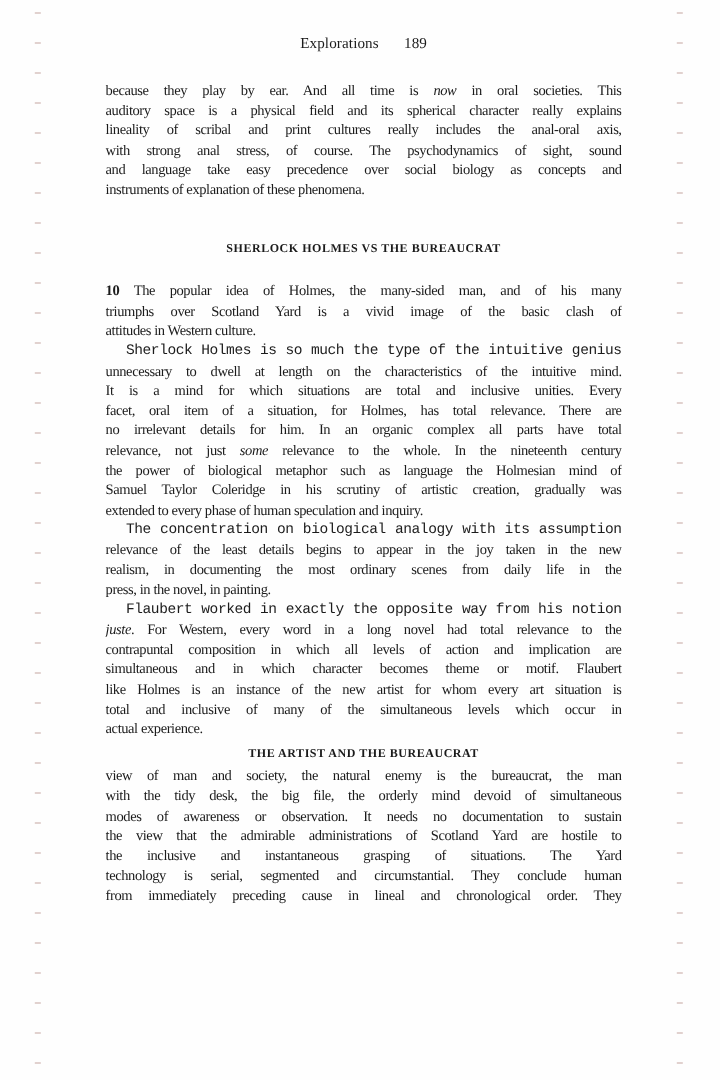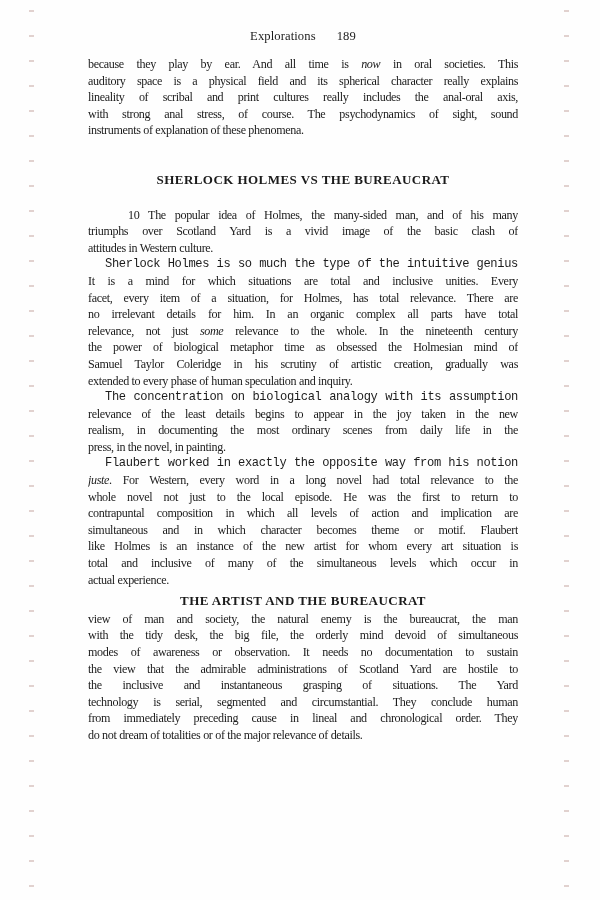--- a/index.html
+++ b/index.html
@@ -33,43 +33,43 @@
     top: 28px;
     width: 430px;
   }
   .header {
     display: flex;
     justify-content: center;
     align-items: center;
     gap: 21px;
     font-size: 12.6px;
     line-height: 16px;
-    margin-bottom: 12px;
+    margin-bottom: 23px;
     letter-spacing: 0.1px;
   }
   .body-block { width: 430px; }
   .line {
     font-size: 12.1px;
     line-height: 16.6px;
     height: 16.6px;
     letter-spacing: -0.35px;
     text-align: justify;
     text-align-last: justify;
     text-justify: inter-word;
     overflow: hidden;
     white-space: normal;
   }
   .line.last { text-align-last: left; }
   .line.indent { padding-left: 17px; font-family: Liberation Mono, monospace; }
   .line .it { font-style: italic; }
-  .line .bd { font-weight: normal; margin-left: 40px; }
+  .line .bd { font-weight: bold; }
   .heading {
     font-weight: bold;
     text-align: center;
-    font-size: 13px;
+    font-size: 10px;
     line-height: 16.6px;
     letter-spacing: 0.45px;
     margin-top: 33px;
     margin-bottom: 18px;
   }
   .heading.tight {
     margin-top: 5px;
     margin-bottom: 1px;
     text-align: center;
   }
@@ -83,49 +83,49 @@
   <div class="column">
     <div class="header">
       <span>Explorations</span>
       <span>189</span>
     </div>
     <div class="body-block">
         <div class="line"><span>because they play by ear. And all time is </span><span class="it">now</span><span> in oral societies. This</span></div>
         <div class="line"><span>auditory space is a physical field and its spherical character really explains</span></div>
         <div class="line"><span>lineality of scribal and print cultures really includes the anal-oral axis,</span></div>
         <div class="line"><span>with strong anal stress, of course. The psychodynamics of sight, sound</span></div>
+        <div class="line"><span>and language take easy precedence over social biology as concepts and</span></div>
         <div class="line last"><span>instruments of explanation of these phenomena.</span></div>
         <div class="heading">SHERLOCK HOLMES VS THE BUREAUCRAT</div>
         <div class="line"><span class="bd">10</span><span> The popular idea of Holmes, the many-sided man, and of his many</span></div>
         <div class="line"><span>triumphs over Scotland Yard is a vivid image of the basic clash of</span></div>
         <div class="line last"><span>attitudes in Western culture.</span></div>
         <div class="line indent"><span>Sherlock Holmes is so much the type of the intuitive genius that it is</span></div>
+        <div class="line"><span>unnecessary to dwell at length on the characteristics of the intuitive mind.</span></div>
         <div class="line"><span>It is a mind for which situations are total and inclusive unities. Every</span></div>
-        <div class="line"><span>facet, every item of a situation, for Holmes, has total relevance. There are</span></div>
+        <div class="line"><span>facet, oral item of a situation, for Holmes, has total relevance. There are</span></div>
         <div class="line"><span>no irrelevant details for him. In an organic complex all parts have total</span></div>
         <div class="line"><span>relevance, not just </span><span class="it">some</span><span> relevance to the whole. In the nineteenth century</span></div>
-        <div class="line"><span>the power of biological metaphor time as obsessed the Holmesian mind of</span></div>
+        <div class="line"><span>the power of biological metaphor such as language the Holmesian mind of</span></div>
         <div class="line"><span>Samuel Taylor Coleridge in his scrutiny of artistic creation, gradually was</span></div>
         <div class="line last"><span>extended to every phase of human speculation and inquiry.</span></div>
         <div class="line indent"><span>The concentration on biological analogy with its assumption of total</span></div>
         <div class="line"><span>relevance of the least details begins to appear in the joy taken in the new</span></div>
         <div class="line"><span>realism, in documenting the most ordinary scenes from daily life in the</span></div>
         <div class="line last"><span>press, in the novel, in painting.</span></div>
         <div class="line indent"><span>Flaubert worked in exactly the opposite way from his notion of </span><span class="it">le mot</span></div>
         <div class="line"><span class="it">juste</span><span>. For Western, every word in a long novel had total relevance to the</span></div>
-        <div class="line"><span>whole novel not just to the local episode. He was the first to return to</span></div>
         <div class="line"><span>contrapuntal composition in which all levels of action and implication are</span></div>
         <div class="line"><span>simultaneous and in which character becomes theme or motif. Flaubert</span></div>
         <div class="line"><span>like Holmes is an instance of the new artist for whom every art situation is</span></div>
         <div class="line"><span>total and inclusive of many of the simultaneous levels which occur in</span></div>
         <div class="line last"><span>actual experience.</span></div>
         <div class="heading tight">THE ARTIST AND THE BUREAUCRAT</div>
         <div class="line"><span>view of man and society, the natural enemy is the bureaucrat, the man</span></div>
         <div class="line"><span>with the tidy desk, the big file, the orderly mind devoid of simultaneous</span></div>
         <div class="line"><span>modes of awareness or observation. It needs no documentation to sustain</span></div>
         <div class="line"><span>the view that the admirable administrations of Scotland Yard are hostile to</span></div>
         <div class="line"><span>the inclusive and instantaneous grasping of situations. The Yard</span></div>
         <div class="line"><span>technology is serial, segmented and circumstantial. They conclude human</span></div>
         <div class="line"><span>from immediately preceding cause in lineal and chronological order. They</span></div>
-        <div class="line last"><span>do not dream of totalities or of the major relevance of details.</span></div>
       </div>
   </div>
 </div>
 
 </body></html>

